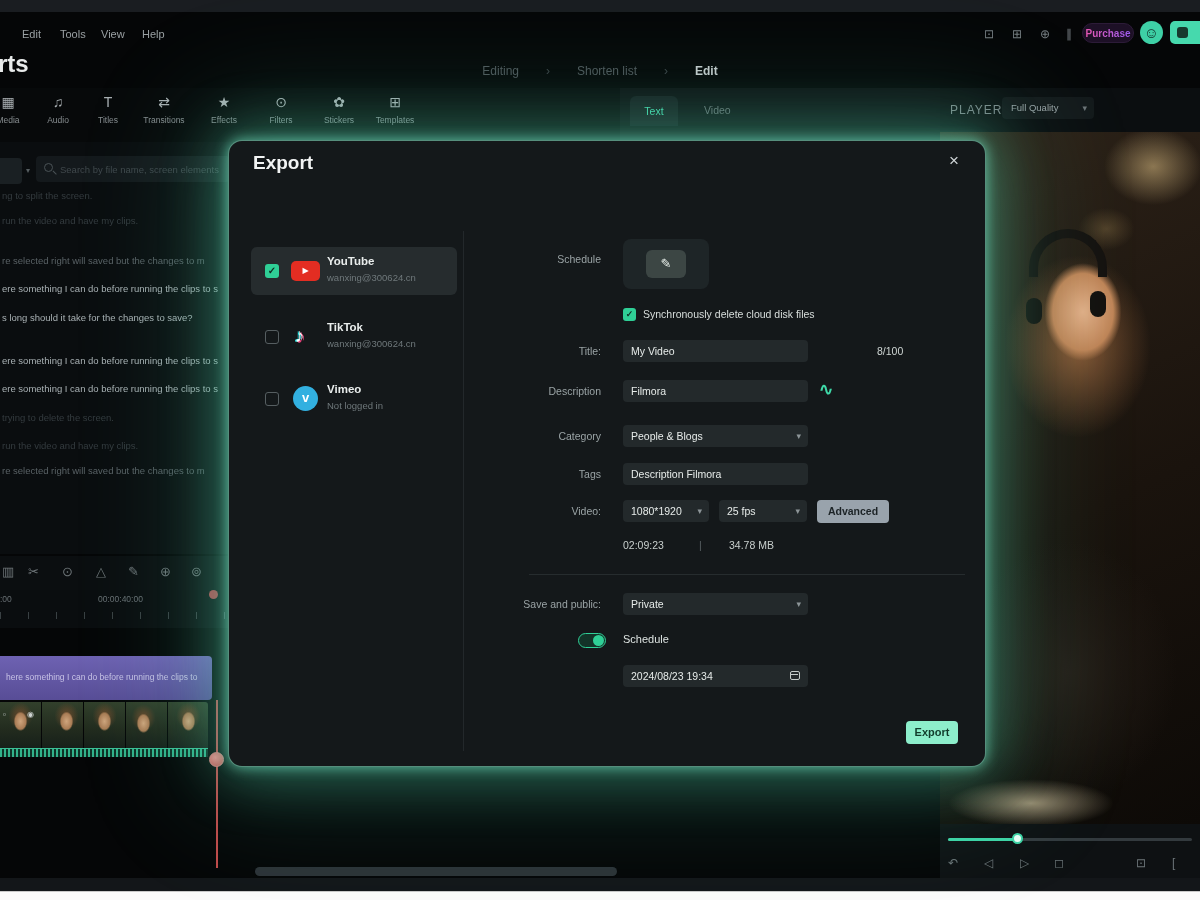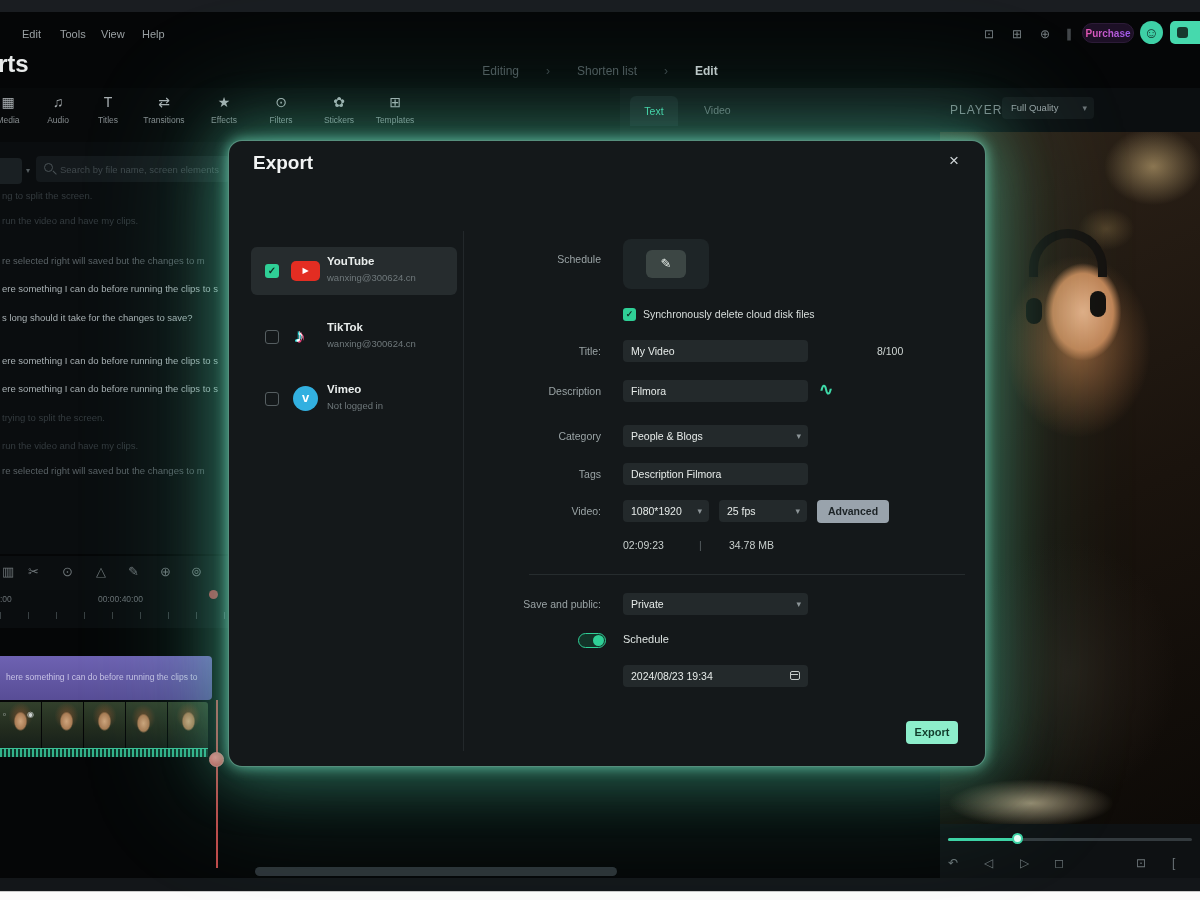--- a/index.html
+++ b/index.html
@@ -255,21 +255,21 @@
       <span class="search-glyph"></span>
       <input type="text" placeholder="Search by file name, screen elements" style="">
     </div>
     <div class="abs tr-line tl-dim" style="top:48px">ng to split the screen.</div>
     <div class="abs tr-line tl-dim" style="top:73px">run the video and have my clips.</div>
     <div class="abs tr-line tl-mid" style="top:113px">re selected right will saved but the changes to m</div>
     <div class="abs tr-line tl-bright" style="top:141px">ere something I can do before running the clips to s</div>
     <div class="abs tr-line tl-bright" style="top:170px">s long should it take for the changes to save?</div>
     <div class="abs tr-line tl-bright" style="top:213px">ere something I can do before running the clips to s</div>
     <div class="abs tr-line tl-bright" style="top:241px">ere something I can do before running the clips to s</div>
-    <div class="abs tr-line tl-dim" style="top:270px">trying to split the screen.</div>
+    <div class="abs tr-line tl-dim" style="top:270px">trying to delete the screen.</div>
     <div class="abs tr-line tl-dim" style="top:298px">run the video and have my clips.</div>
     <div class="abs tr-line tl-mid" style="top:323px">re selected right will saved but the changes to m</div>
   </div>
 
   <div class="abs tl-toolbar">
     <span class="abs tlt-icon" style="left:2px">▥</span>
     <span class="abs tlt-icon" style="left:28px">✂</span>
     <span class="abs tlt-icon" style="left:62px">⊙</span>
     <span class="abs tlt-icon" style="left:96px">△</span>
     <span class="abs tlt-icon" style="left:128px">✎</span>

